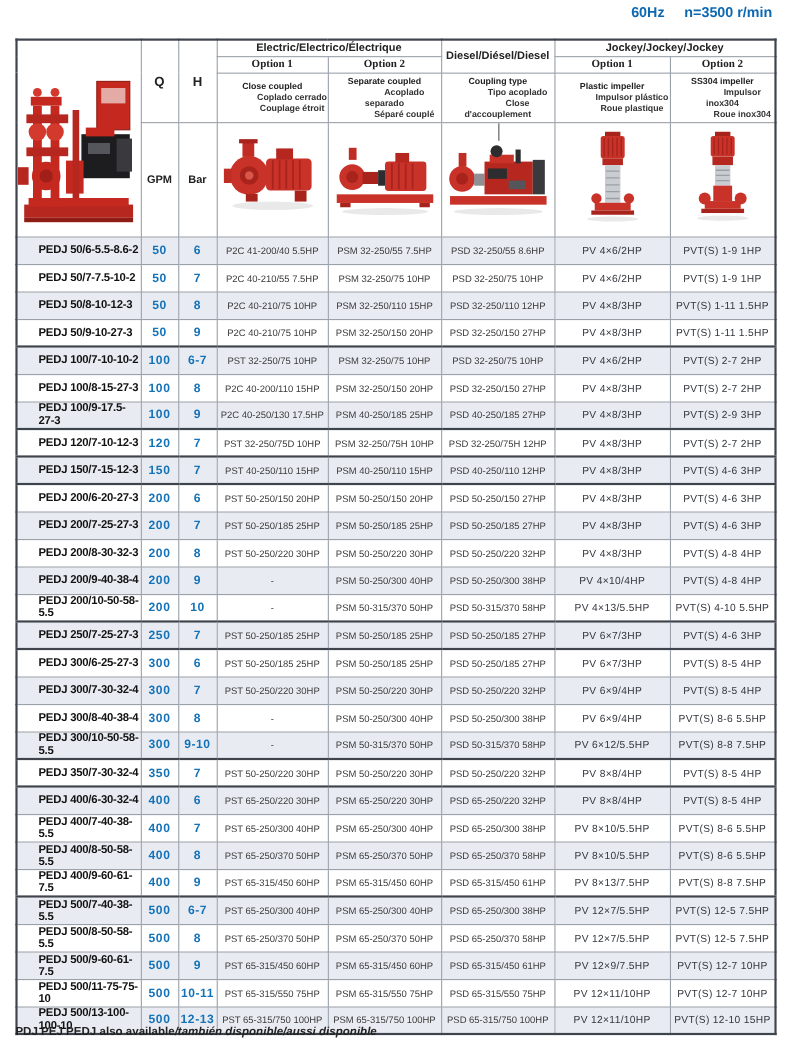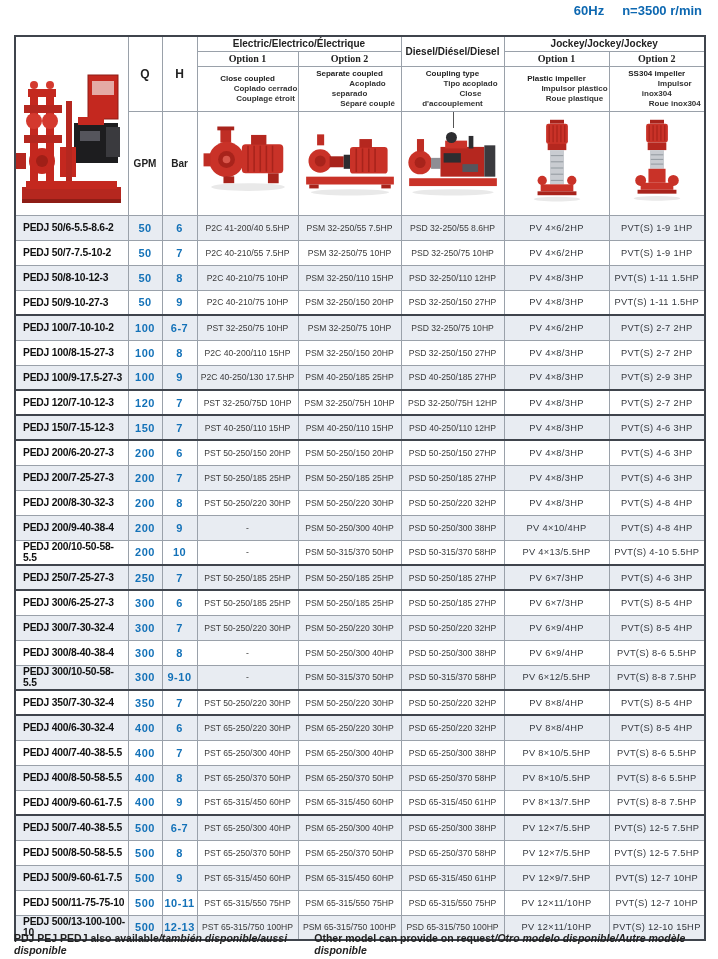--- a/index.html
+++ b/index.html
@@ -25,21 +25,21 @@
   .h-qh { font-size:12px; }
   .h-unit { font-size:10px; }
   .photo-cell { background:#fff; vertical-align:bottom; }
   .img-row td { height:104px; border-bottom:2px solid #3f444c; vertical-align:middle; text-align:center; position:relative; }
   .leader-line { position:absolute; left:50%; top:0; width:1px; height:16px; background:#555; }
 
   
   tbody td { height:25px; text-align:center; vertical-align:middle; }
   tr.shade td { background:#e8ecf2; }
   tr.group-start td { border-top:2px solid #3f444c; }
-  td.c-model { text-align:left; padding-left:7px; font-weight:bold; font-size:10.3px; letter-spacing:-0.2px; color:#111; }
+  td.c-model { text-align:left; padding-left:19px; font-weight:bold; font-size:10.3px; letter-spacing:-0.2px; color:#111; }
   td.c-q, td.c-h { font-weight:bold; font-size:11px; color:#1472b8; letter-spacing:0.5px; }
   td.c-spec { font-size:8.6px; color:#3a3a3a; }
   td.c-jockey { font-size:9.3px; color:#33373d; letter-spacing:0.3px;margin-left:42px; }
 
   
   .footer { position:absolute; left:14px; right:14px; top:932px; display:flex; justify-content:space-between; font-size:10.5px; }
   .footer b { font-weight:bold; }
   .footer i { font-weight:bold; font-style:italic; }
 
   
@@ -550,16 +550,13 @@
     <td class="c-jockey">PV 12×11/10HP</td>
     <td class="c-jockey">PVT(S) 12-10 15HP</td>
   </tr>
     </tbody>
 </table>
 
 <div class="footer">
   <div>
     <b>PDJ PEJ PEDJ also available</b><i>/también disponible/aussi disponible</i>
   </div>
-  <div>
-    <b>Other model can provide on request</b><i>/Otro modelo disponible/Autre modèle disponible</i>
-  </div>
 </div>
 
 </body></html>

